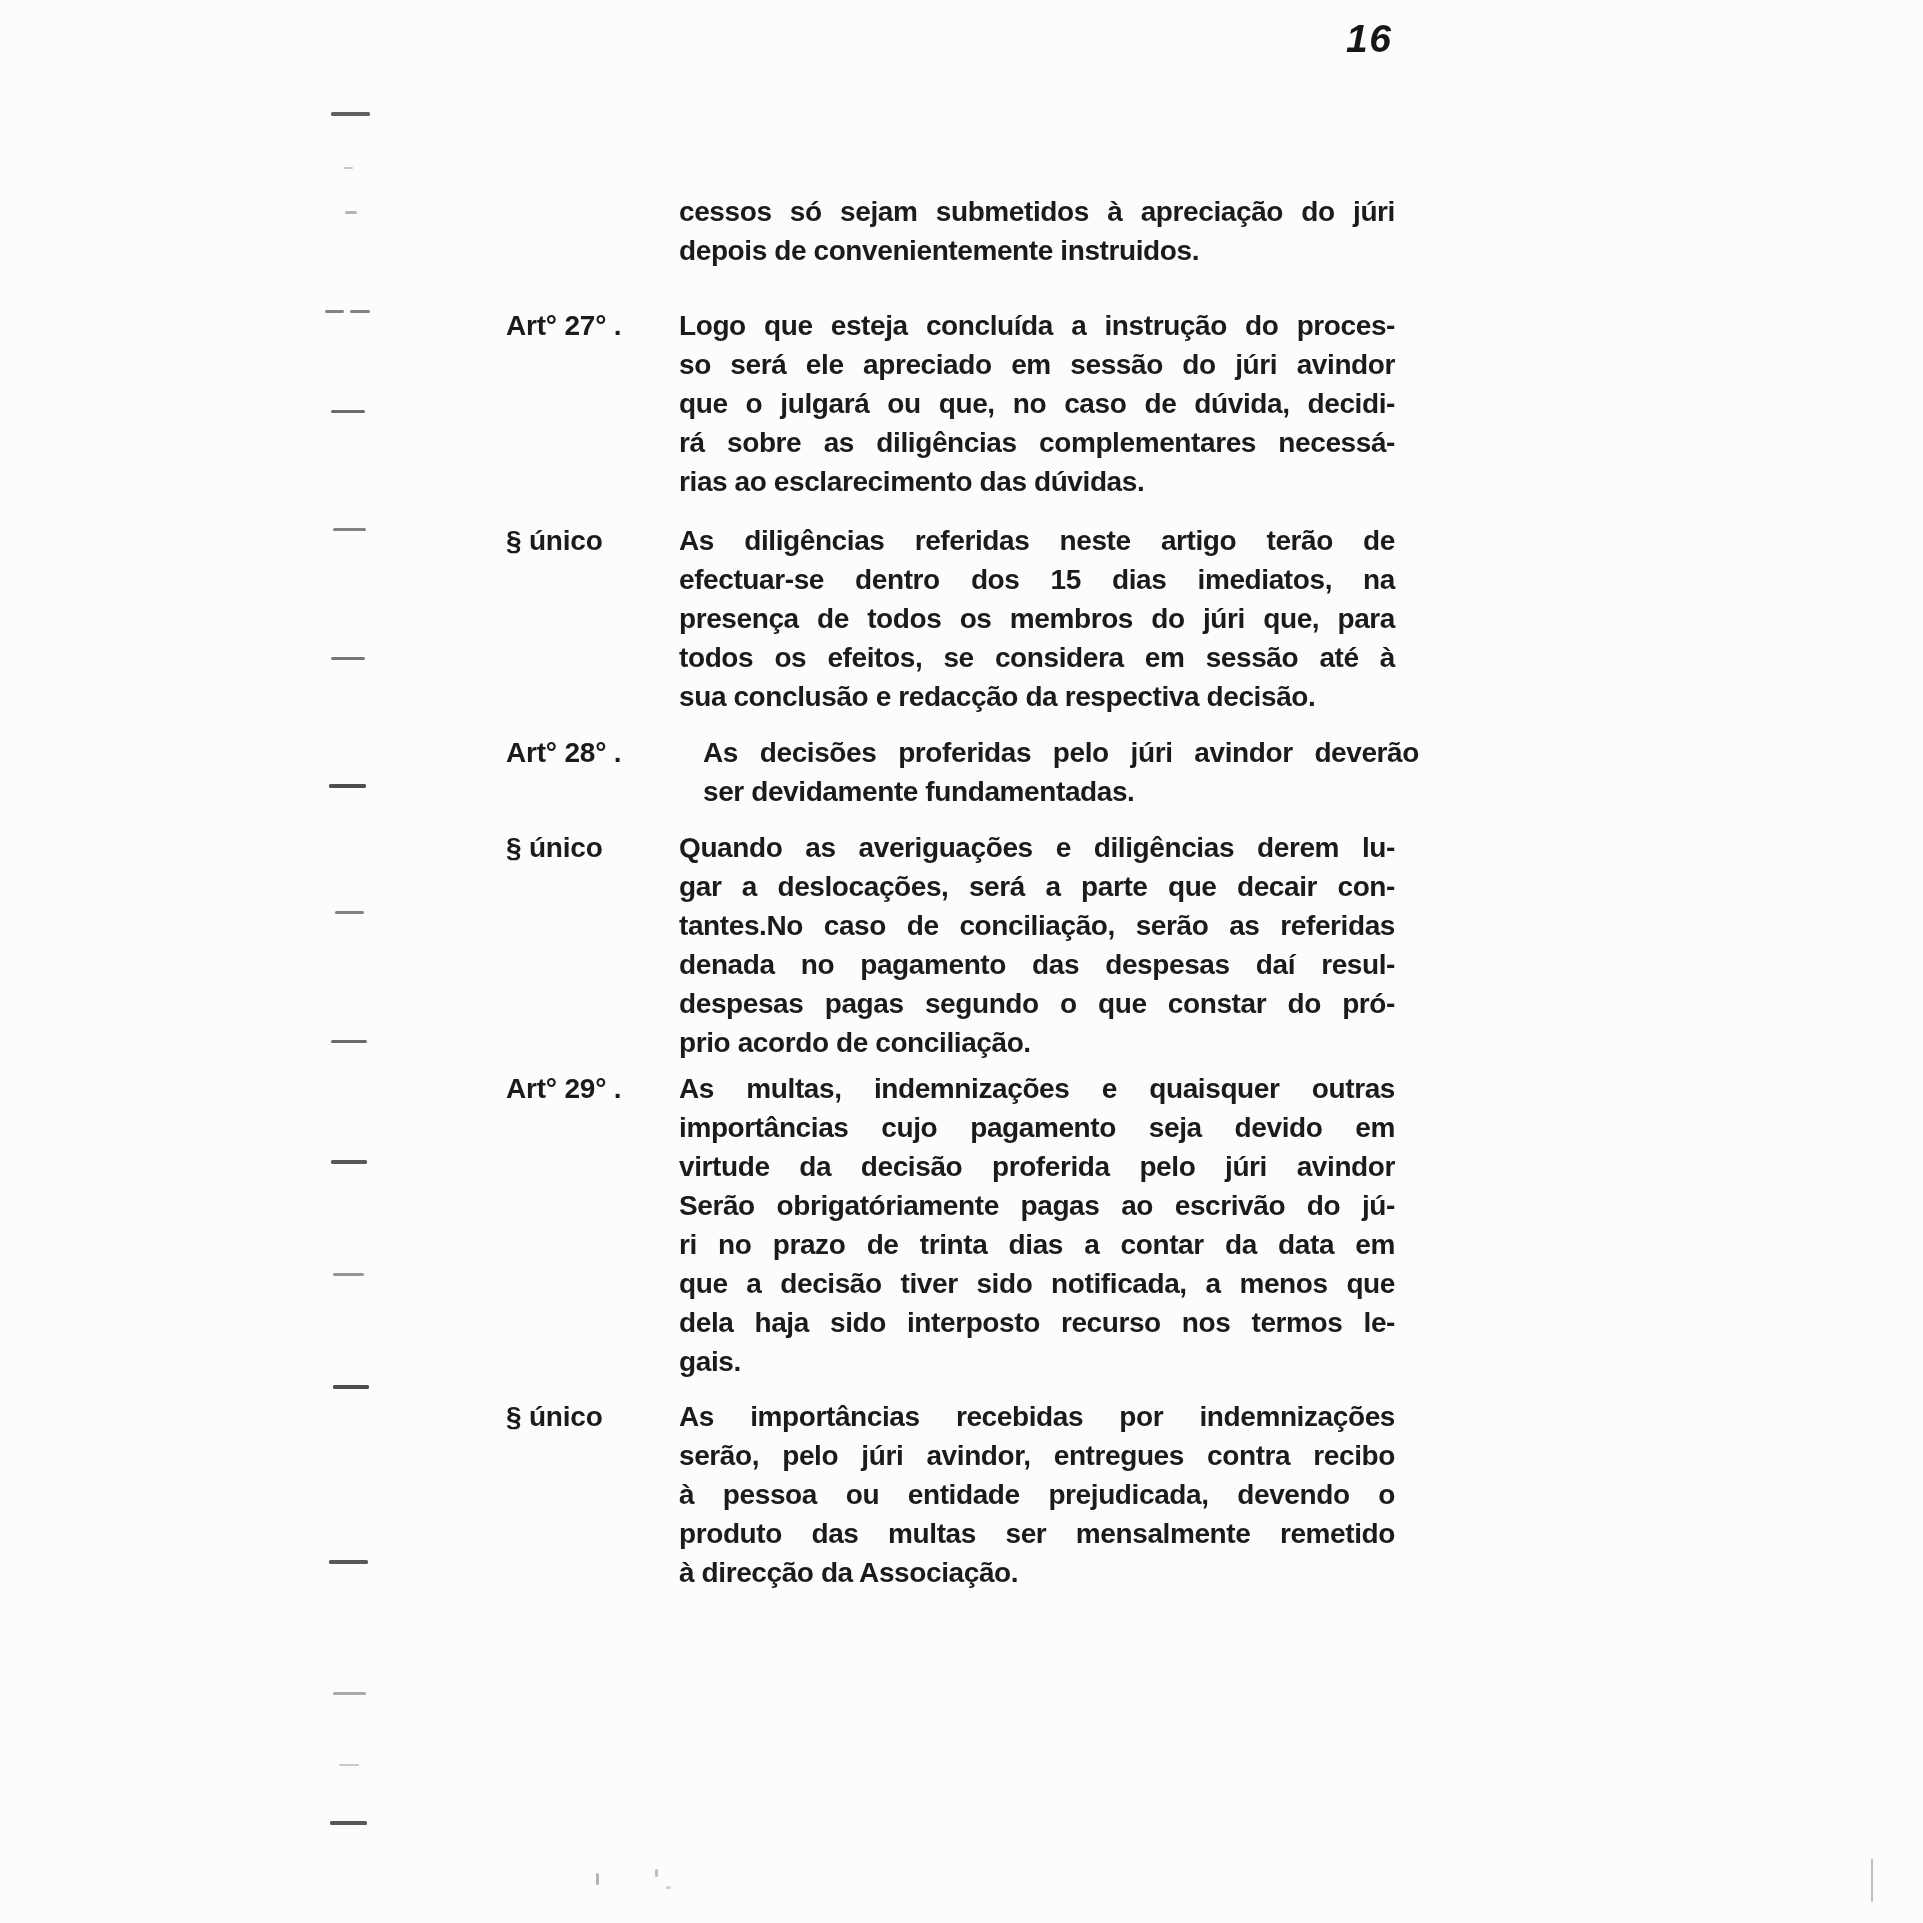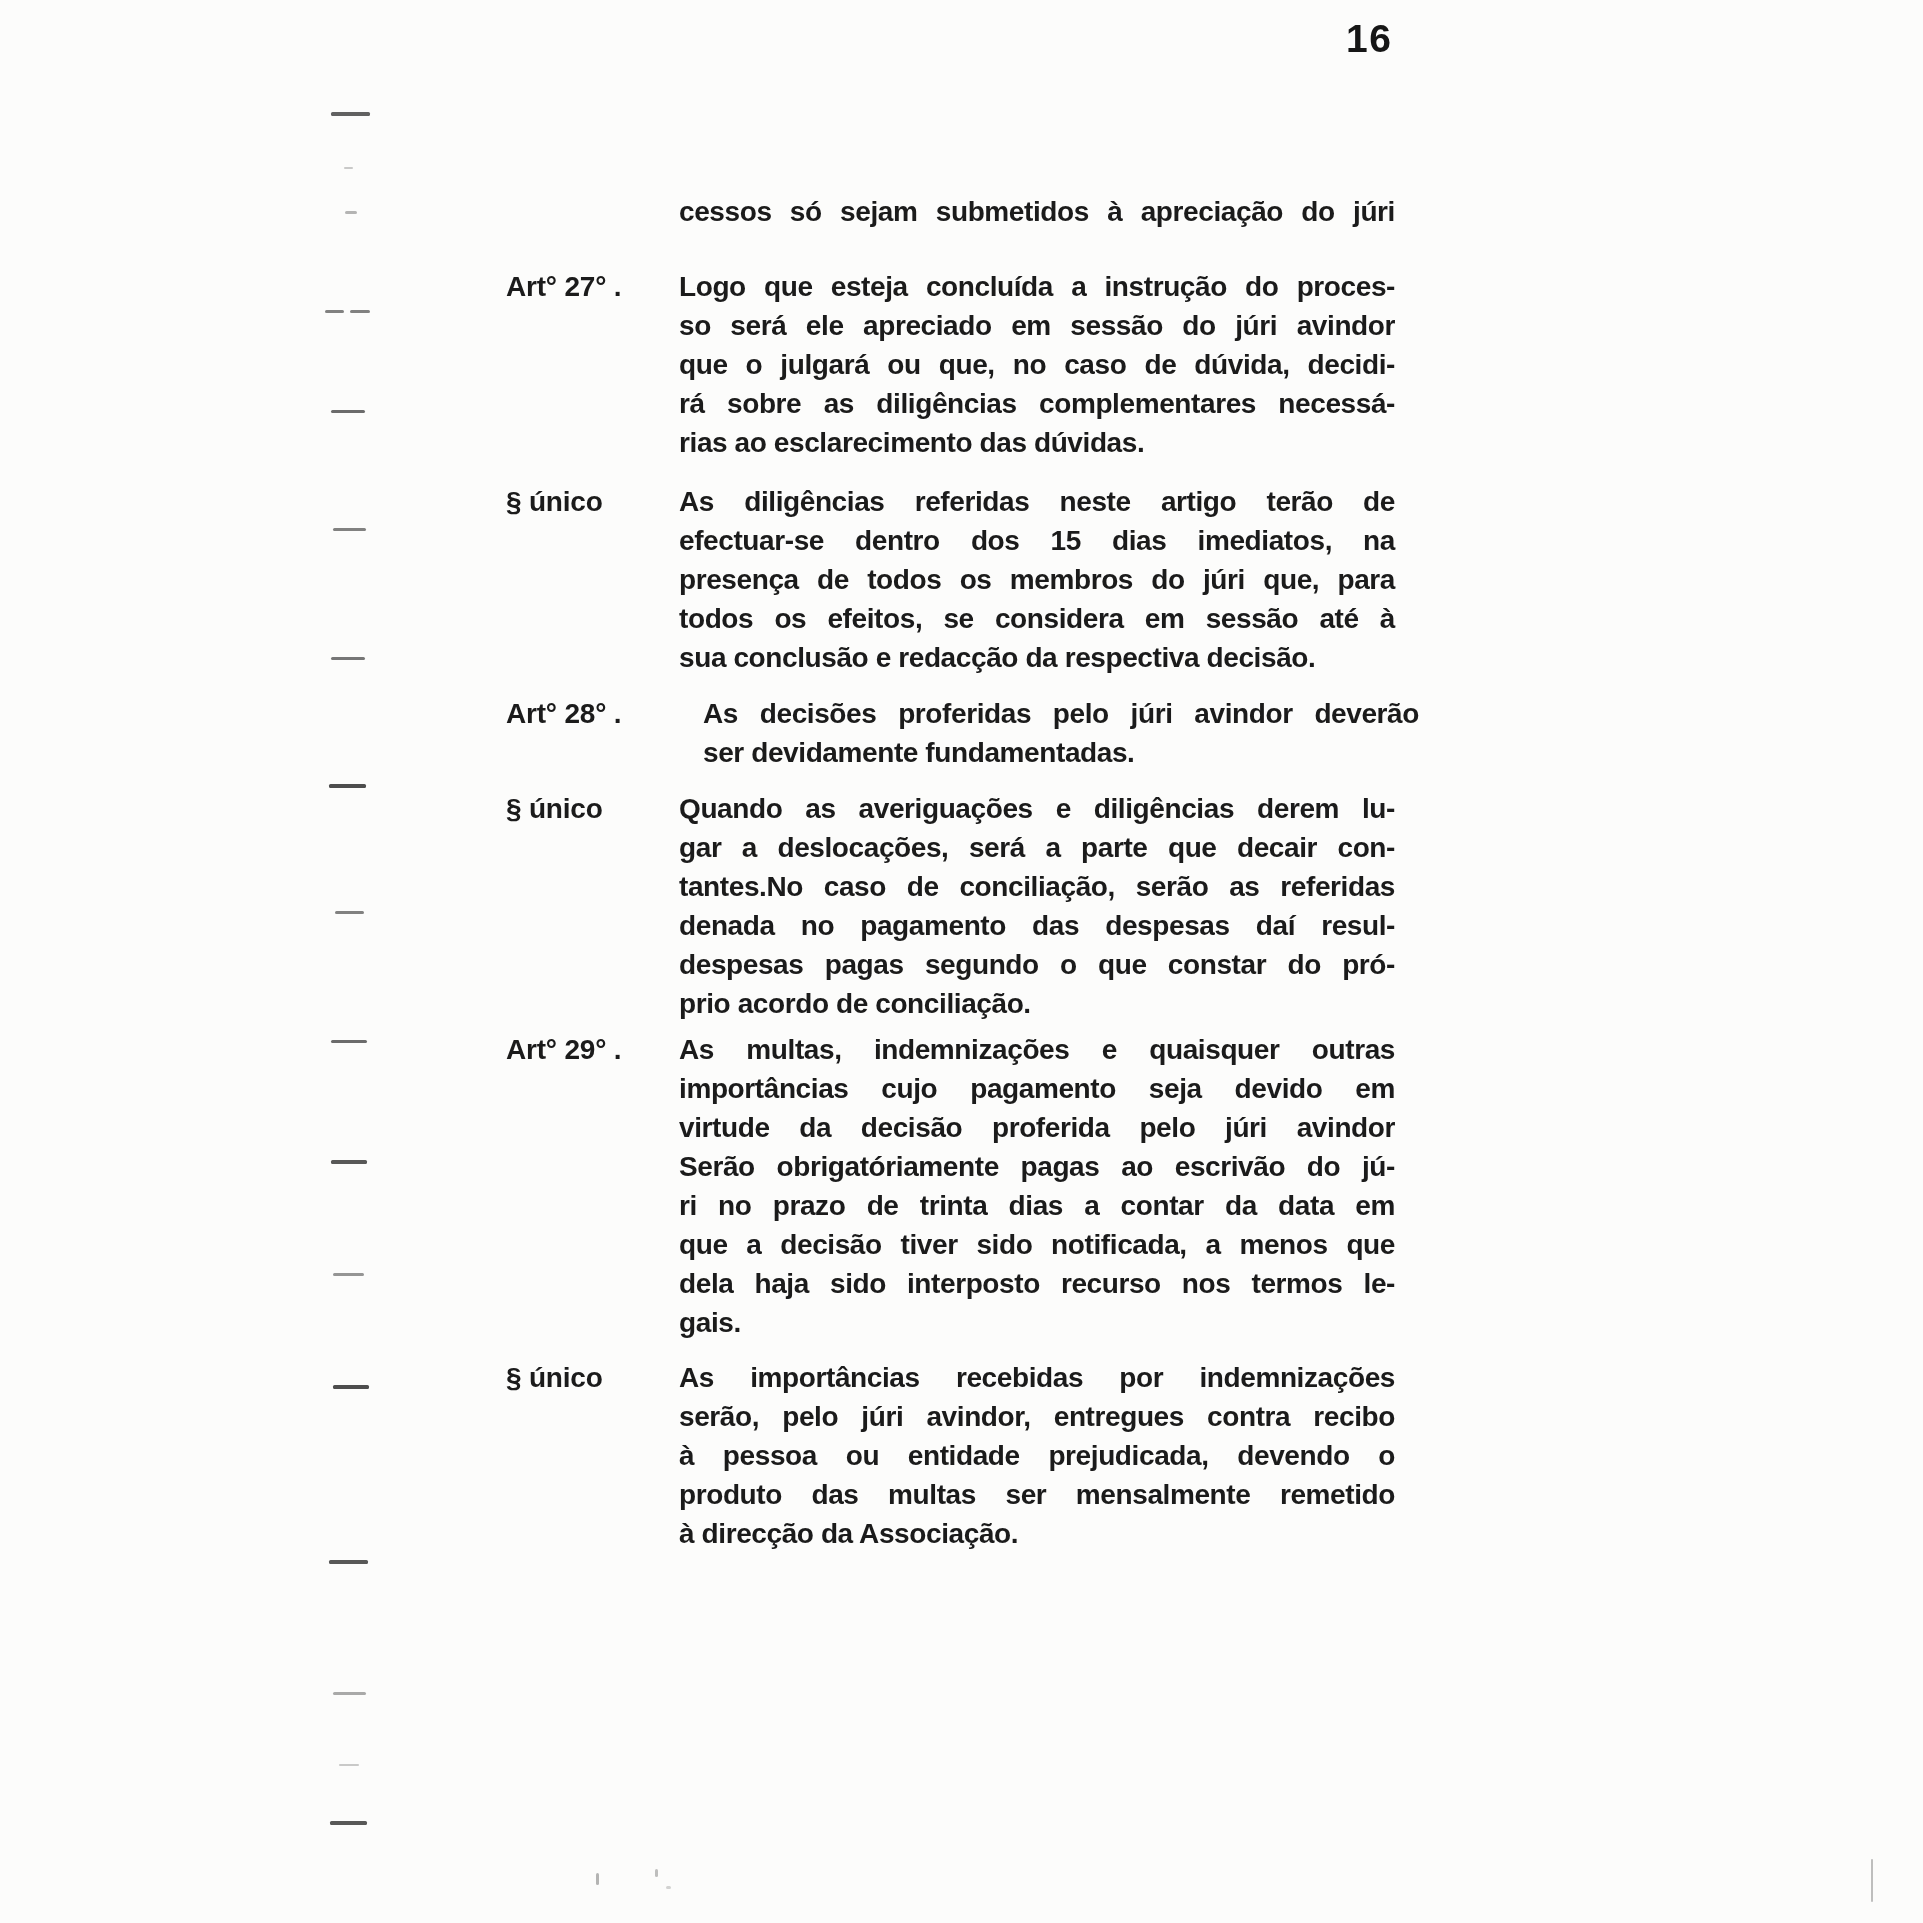--- a/index.html
+++ b/index.html
@@ -16,20 +16,21 @@
     overflow: hidden;
   }
   .page-number {
     position: absolute;
     left: 1346px;
     top: 17px;
     font-size: 39px;
     font-weight: 700;
     letter-spacing: 1.5px;
     color: #161616;
+    font-style: italic;
   }
   .doc {
     position: absolute;
     left: 506px;
     top: 192px;
     width: 914px;
   }
   .row {
     display: flex;
     align-items: flex-start;
@@ -73,20 +74,21 @@
 </head>
 <body>
 
 <div class="page-number">16</div>
 
 <main class="doc" id="doc">
     <div class="row">
       <div class="label"></div>
       <div class="body">
         <div class="line just">cessos só sejam submetidos à apreciação do júri</div>
+        <div class="line">depois de convenientemente instruidos.</div>
       </div>
     </div>
     <div class="row">
       <div class="label">Art° 27° .</div>
       <div class="body">
         <div class="line just">Logo que esteja concluída a instrução do proces-</div>
         <div class="line just">so será ele apreciado em sessão do júri avindor</div>
         <div class="line just">que o julgará ou que, no caso de dúvida, decidi-</div>
         <div class="line just">rá sobre as diligências complementares necessá-</div>
         <div class="line">rias ao esclarecimento das dúvidas.</div>

